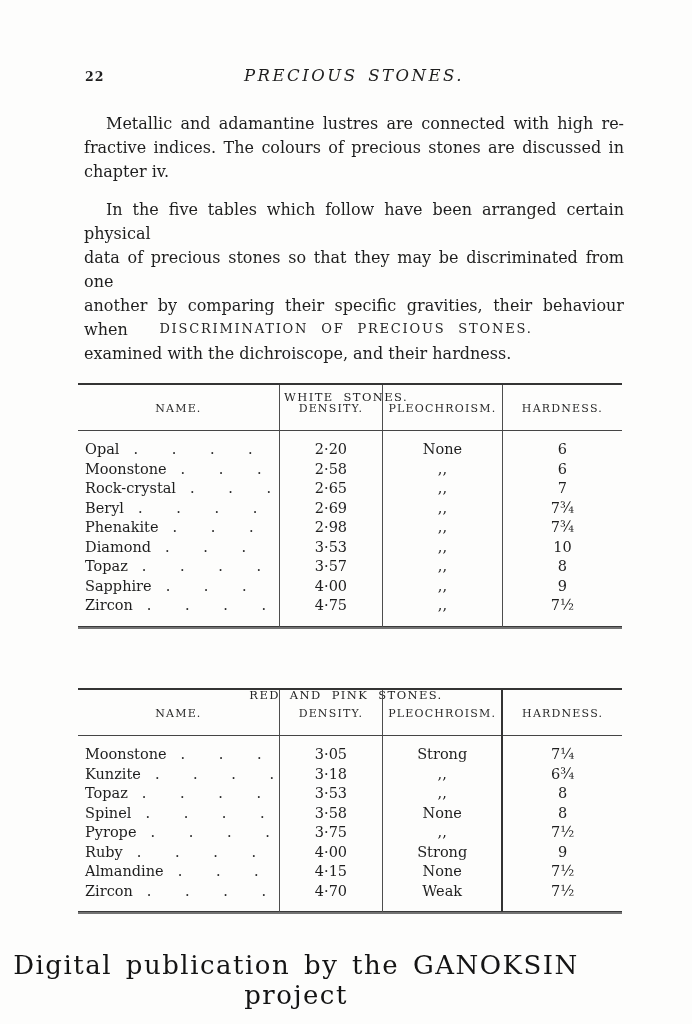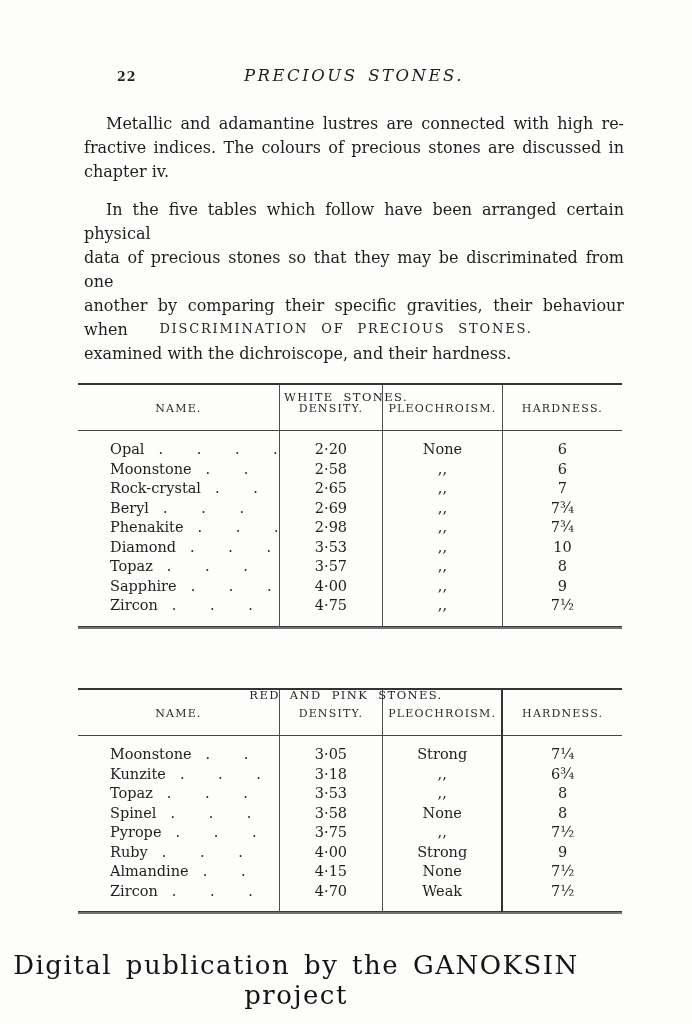--- a/index.html
+++ b/index.html
@@ -13,21 +13,20 @@
     overflow: hidden;
   }
 
   
   .page-number {
     position: absolute;
     top: 69px; left: 85px;
     font-size: 12.5px;
     font-weight: bold;
     letter-spacing: 1px;
-    margin-left: 32px;
   }
   .running-head {
     position: absolute;
     top: 66px; left: 84px; width: 540px;
     text-align: center;
     font-style: italic;
     font-size: 16.5px;
     letter-spacing: 2.5px;
     word-spacing: 3px;
   }
@@ -103,21 +102,21 @@
 
   .tblwrap td {
     font-size: 14.5px;
     line-height: 19.5px;
     padding: 0 2px;
     vertical-align: baseline;
   }
   .tblwrap tbody tr:first-of-type td { padding-top: 9px; }
   .tblwrap tbody tr:last-of-type td { padding-bottom: 10px; }
   td.c-name { padding-left: 7px; }
-  .nameline { display: flex; align-items: flex-start; margin-left: 25px; }
+  .nameline { display: flex; align-items: flex-start; }
   .nameline .nm { white-space: nowrap; }
   .nameline .leader {
     flex: 1;
     overflow: hidden;
     white-space: nowrap;
     padding-left: 14px;
     word-spacing: 29px;
     color: #2b2b2b;
   }
   td.c-center { text-align: center; }

